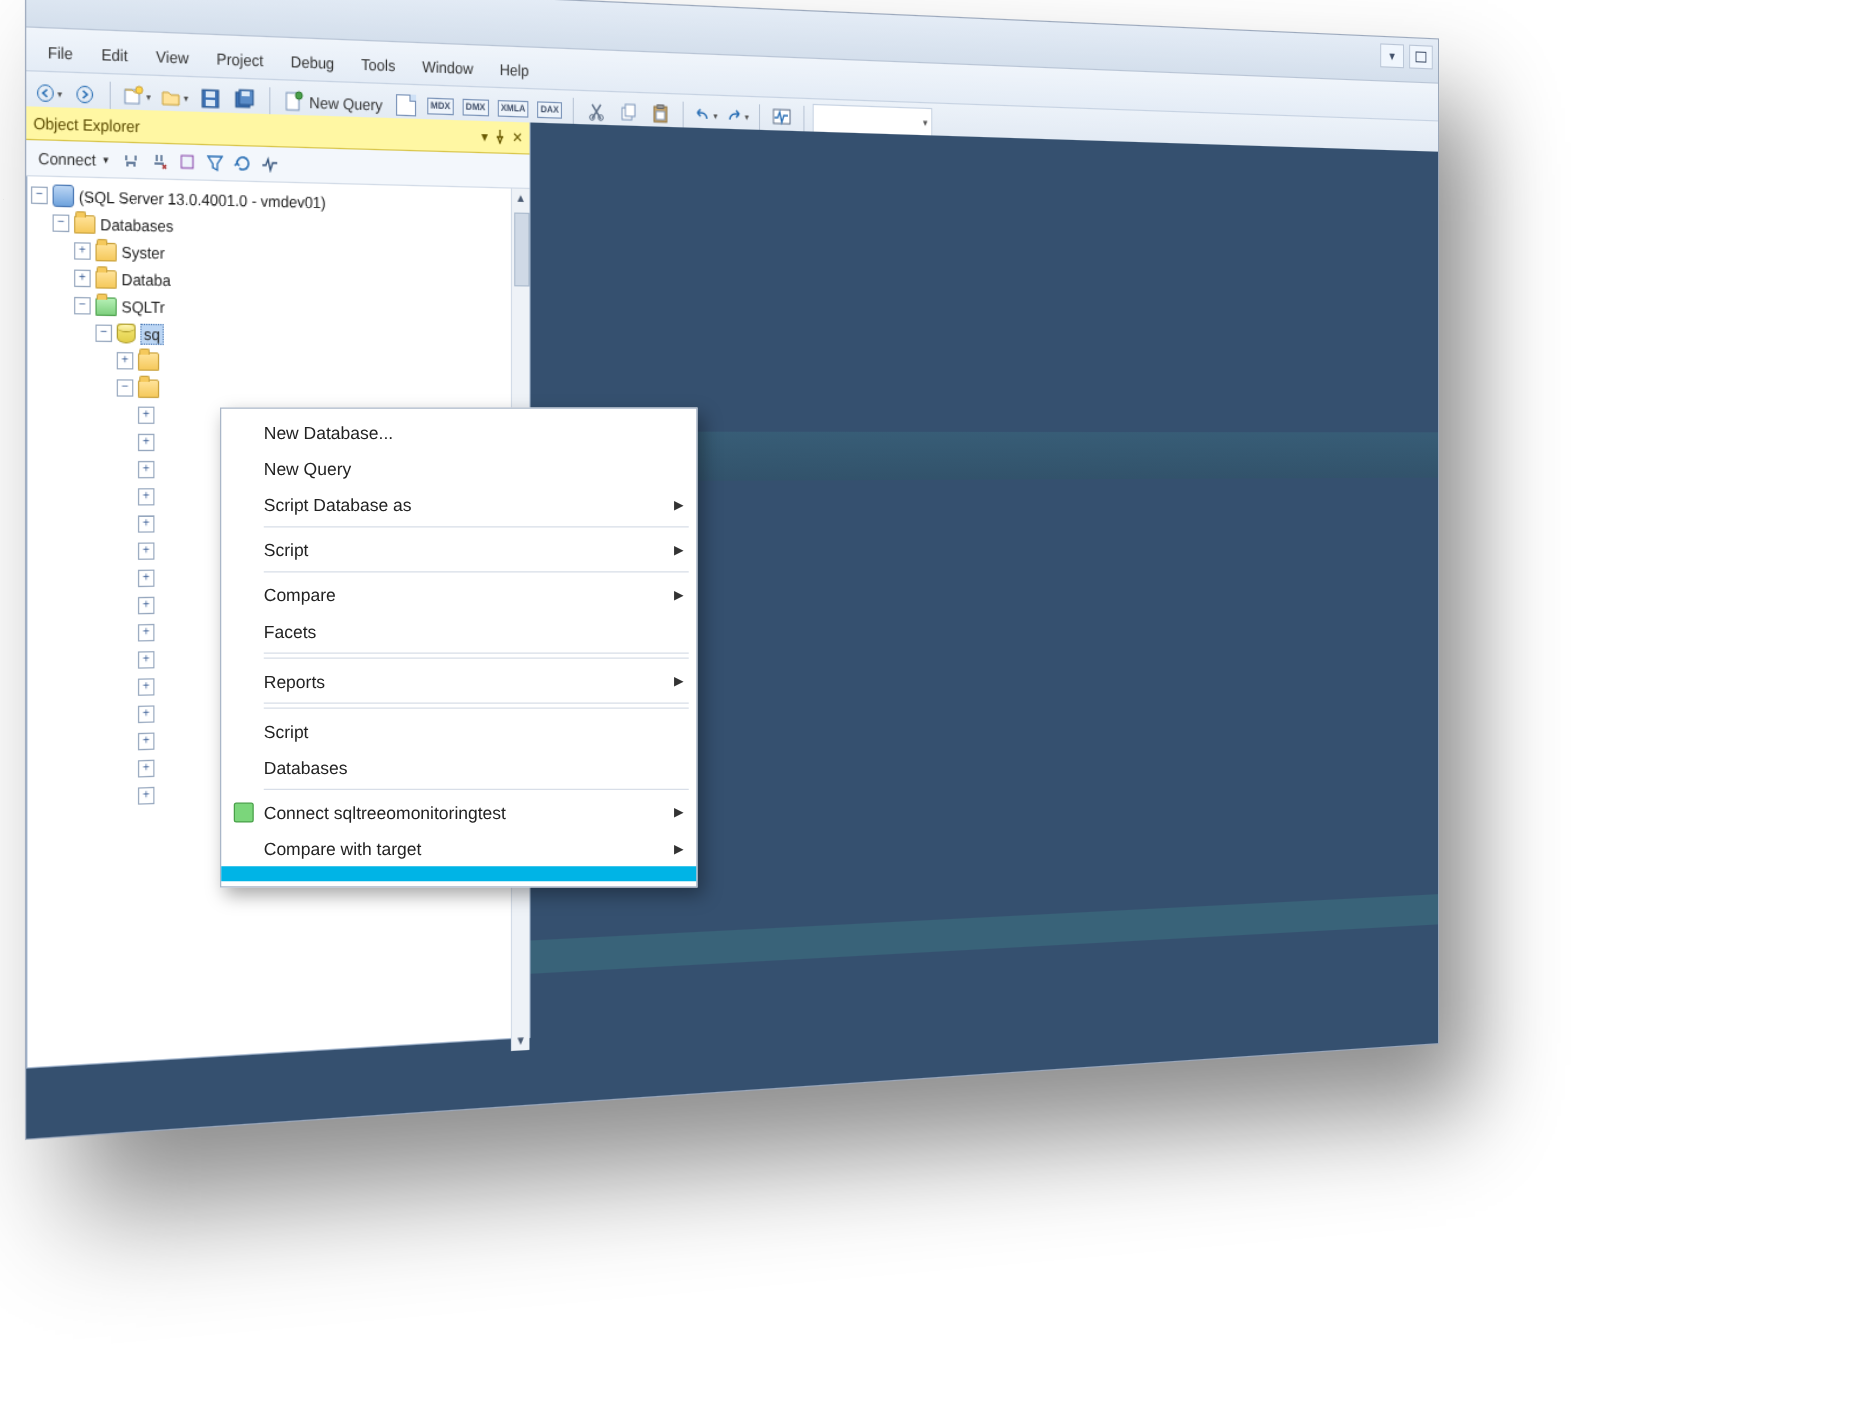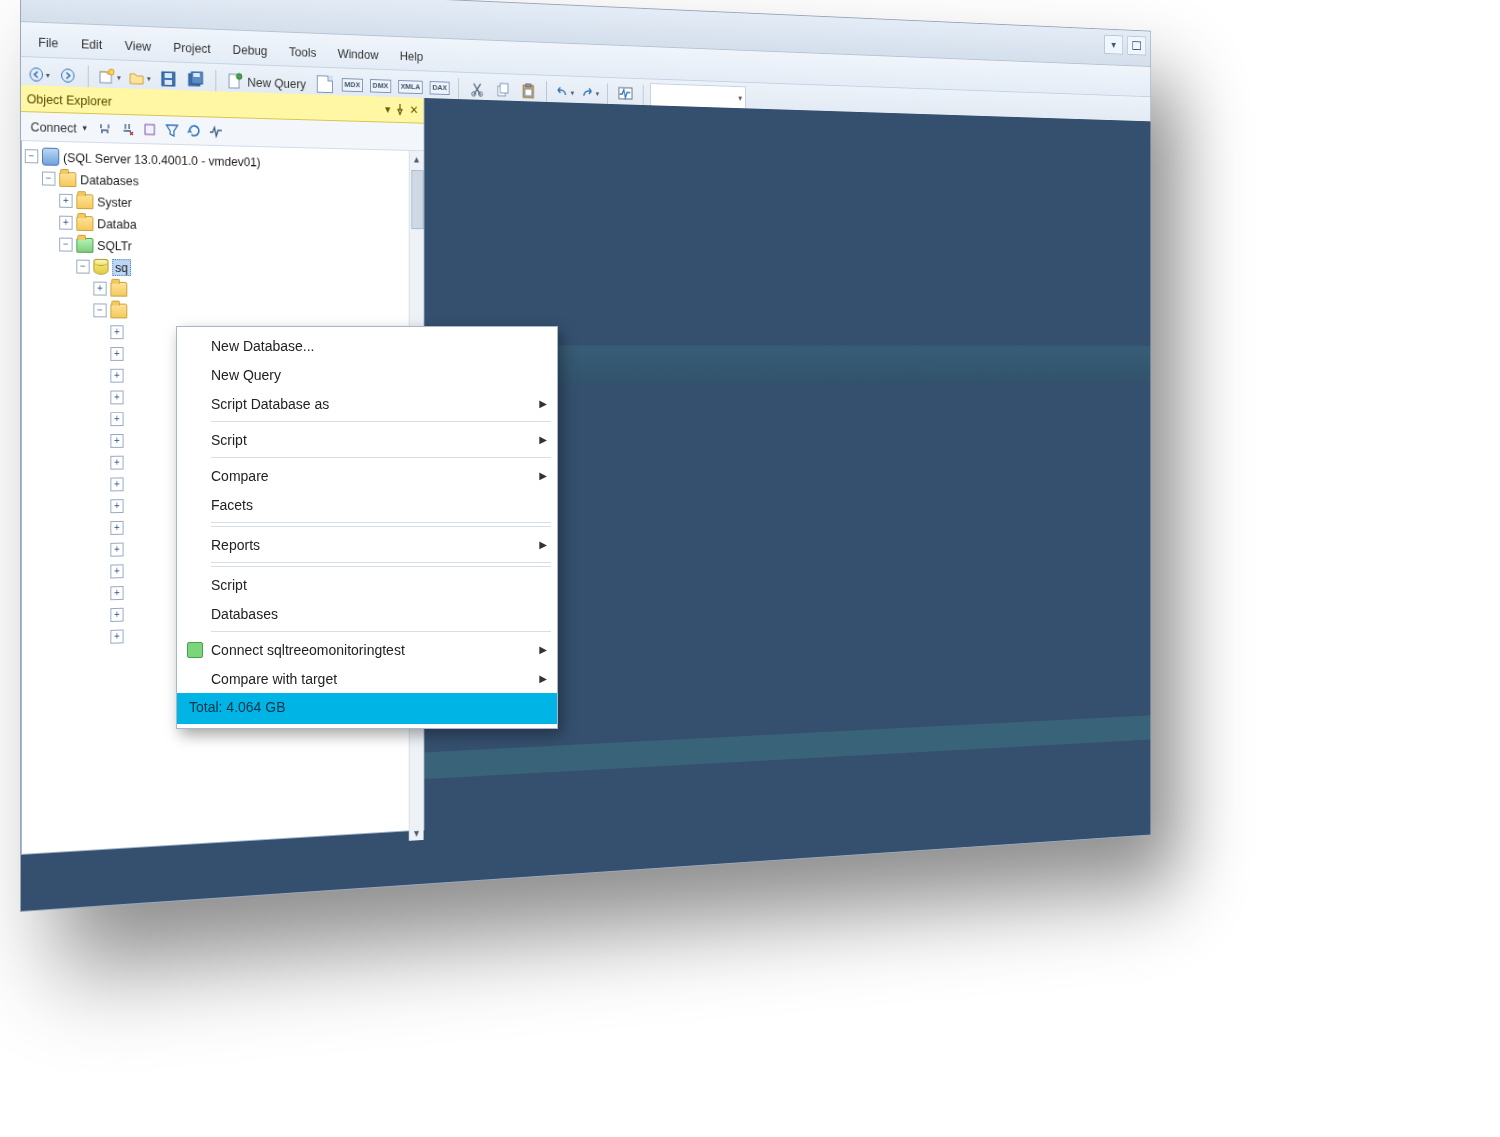--- a/index.html
+++ b/index.html
@@ -761,17 +761,16 @@
         </span>
       <span class="txt">Connect sqltreeomonitoringtest</span>
       <span class="sub">▶</span>
     </div>
     <div class="row">
         <span class="icncol"></span>
         <span class="txt">Compare with target</span>
         <span class="sub">▶</span>
       </div>
     <div class="stats">
-      <div>Total: 4.064 GB</div>
     </div>
   </div>
 
 </div>
 
 </body></html>

